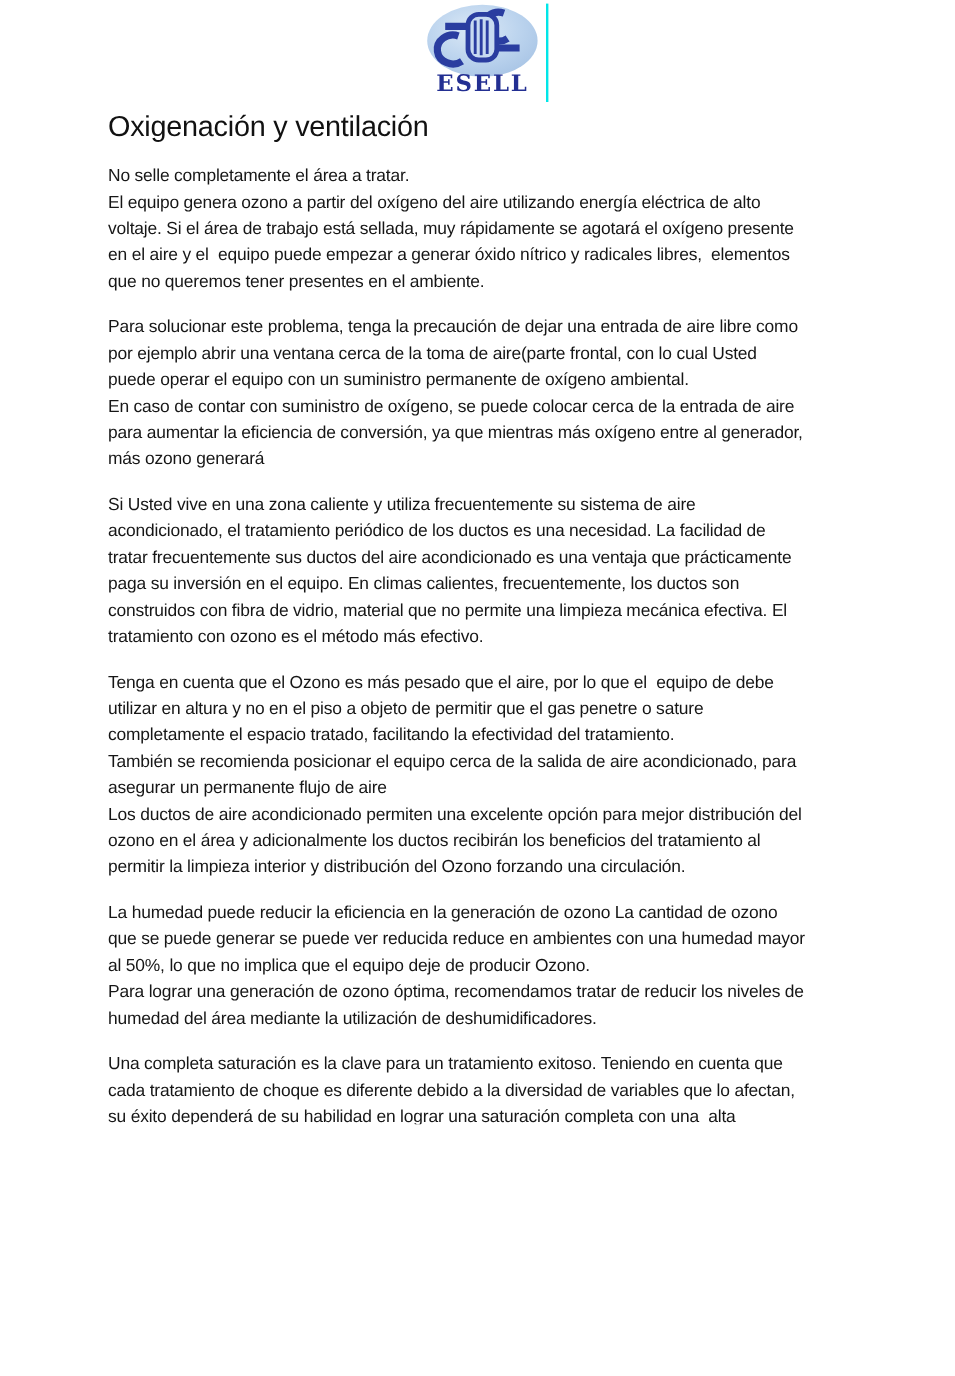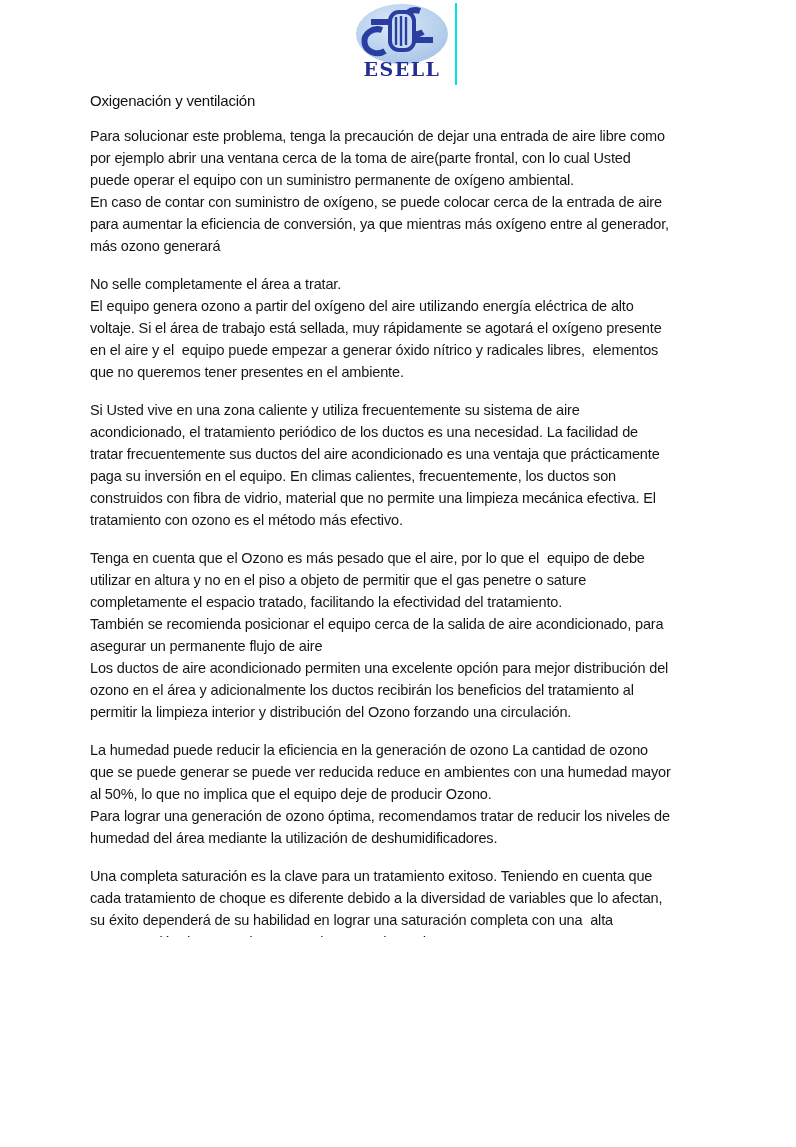--- a/index.html
+++ b/index.html
@@ -34,21 +34,21 @@
   }
   
   .content {
     position: absolute;
     left: 90px;
     top: 92px;
     width: 655px;
   }
   .doc-title {
     margin: 0 0 16px 0;
-    font-size: 15px;
+    font-size: 24px;
     font-weight: 400;
     letter-spacing: -0.2px;
     color: #111111;
   }
   .content p {
     margin: 0 0 16px 0;
     font-size: 14.5px;
     line-height: 22px;
     letter-spacing: -0.15px;
     white-space: pre-wrap;
@@ -112,31 +112,31 @@
         <line x1="52" y1="15" x2="52" y2="43" stroke-width="2.4"></line>
       </g>
 
       <text x="48" y="74" text-anchor="middle" font-family="DejaVu Serif, serif" font-size="19" font-weight="bold" letter-spacing="1.5" fill="#232f92">ESELL</text>
     </svg>
   </div>
   <div class="accent-line"></div>
 
   <div class="content">
     <h1 class="doc-title">Oxigenación y ventilación</h1>
+    <p>No selle completamente el área a tratar.
+El equipo genera ozono a partir del oxígeno del aire utilizando energía eléctrica de alto
+voltaje. Si el área de trabajo está sellada, muy rápidamente se agotará el oxígeno presente
+en el aire y el  equipo puede empezar a generar óxido nítrico y radicales libres,  elementos
+que no queremos tener presentes en el ambiente.</p>
     <p>Para solucionar este problema, tenga la precaución de dejar una entrada de aire libre como
 por ejemplo abrir una ventana cerca de la toma de aire(parte frontal, con lo cual Usted
 puede operar el equipo con un suministro permanente de oxígeno ambiental.
 En caso de contar con suministro de oxígeno, se puede colocar cerca de la entrada de aire
 para aumentar la eficiencia de conversión, ya que mientras más oxígeno entre al generador,
 más ozono generará</p>
-    <p>No selle completamente el área a tratar.
-El equipo genera ozono a partir del oxígeno del aire utilizando energía eléctrica de alto
-voltaje. Si el área de trabajo está sellada, muy rápidamente se agotará el oxígeno presente
-en el aire y el  equipo puede empezar a generar óxido nítrico y radicales libres,  elementos
-que no queremos tener presentes en el ambiente.</p>
     <p>Si Usted vive en una zona caliente y utiliza frecuentemente su sistema de aire
 acondicionado, el tratamiento periódico de los ductos es una necesidad. La facilidad de
 tratar frecuentemente sus ductos del aire acondicionado es una ventaja que prácticamente
 paga su inversión en el equipo. En climas calientes, frecuentemente, los ductos son
 construidos con fibra de vidrio, material que no permite una limpieza mecánica efectiva. El
 tratamiento con ozono es el método más efectivo.</p>
     <p>Tenga en cuenta que el Ozono es más pesado que el aire, por lo que el  equipo de debe
 utilizar en altura y no en el piso a objeto de permitir que el gas penetre o sature
 completamente el espacio tratado, facilitando la efectividad del tratamiento.
 También se recomienda posicionar el equipo cerca de la salida de aire acondicionado, para

